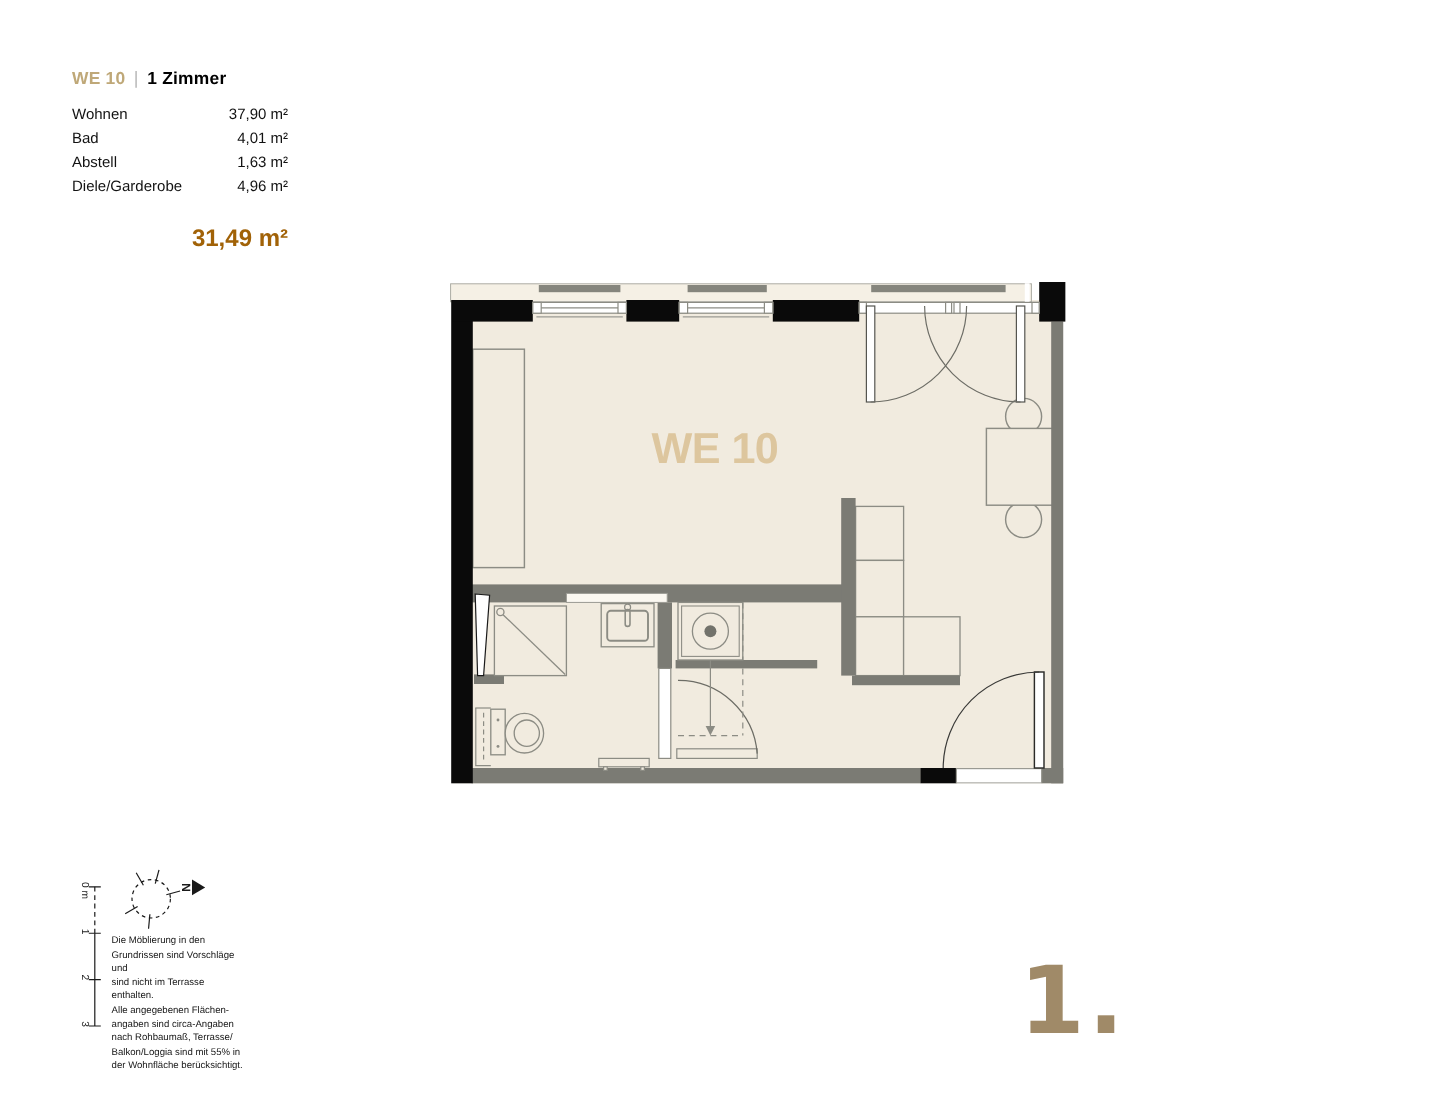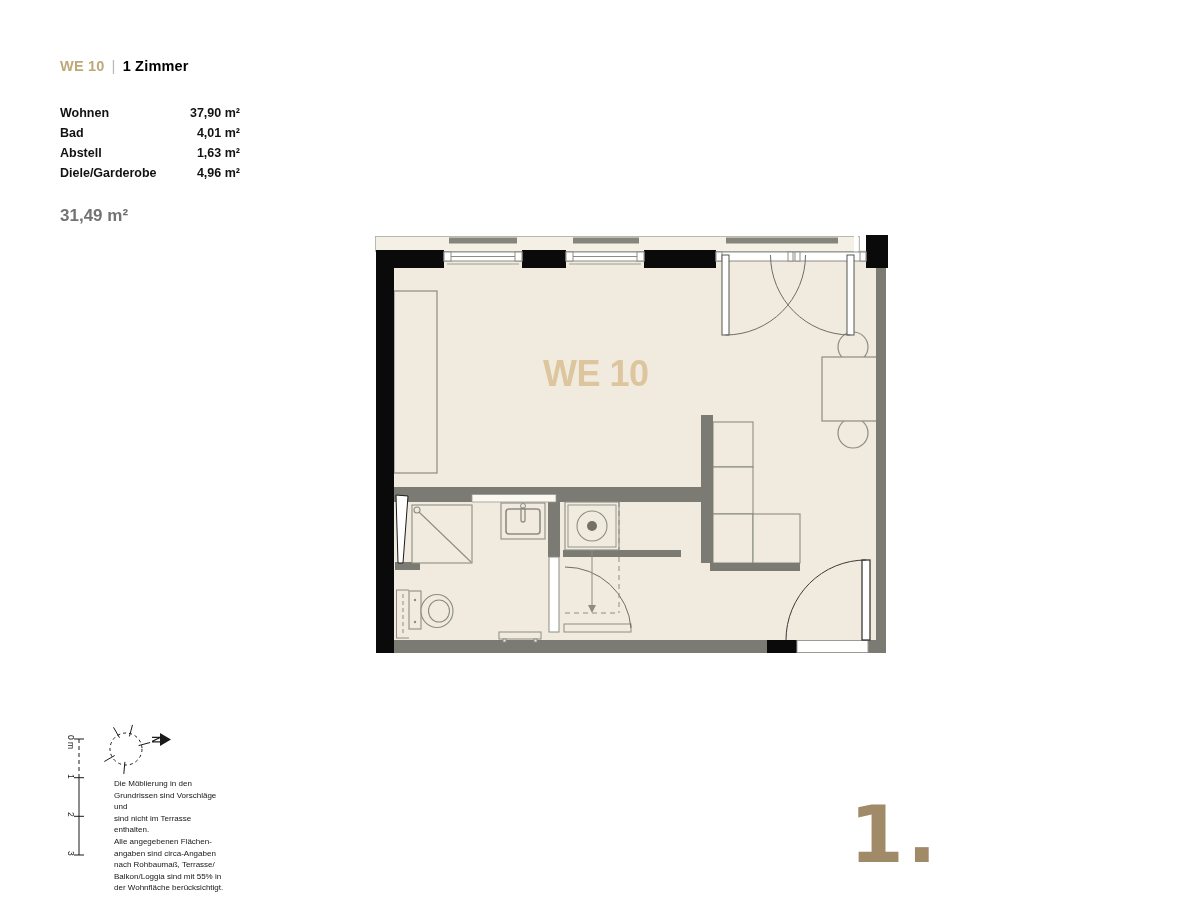--- a/index.html
+++ b/index.html
@@ -5,34 +5,34 @@
   html,body{margin:0;padding:0;background:#ffffff;}
   .page{position:relative;width:962px;height:920px;background:#ffffff;overflow:hidden;
         font-family:"Liberation Sans",sans-serif;color:#111;}
 
   
   .legend{position:absolute;left:60px;top:57px;width:180px;}
   .legend-title{display:flex;align-items:baseline;font-size:14.5px;font-weight:bold;letter-spacing:.2px;}
   .unit-id{color:#bfa878;}
   .sep{color:#b7b7b7;font-weight:400;padding:0 7px;font-size:15px;}
   .unit-type{color:#000000;}
-  .rooms{margin-top:29px;font-weight:bold;}
+  .rooms{margin-top:11px;}
   .room-row{display:flex;justify-content:space-between;font-size:12.5px;line-height:20px;color:#121212;}
-  .total{margin-top:23px;font-size:17px;font-weight:bold;color:#737373;}
+  .total{margin-top:23px;text-align:right;font-size:20px;font-weight:bold;color:#a16207;}
 
   
   .plan{position:absolute;left:375px;top:233px;width:513px;height:420px;}
   .plan svg{position:absolute;left:0;top:0;}
   .plan-label{position:absolute;left:168px;top:120px;font-size:36px;font-weight:bold;
               letter-spacing:-0.5px;color:#ddc69e;}
 
   
   .scalebar{position:absolute;left:50px;top:722px;width:60px;height:150px;}
   .north{position:absolute;left:100px;top:722px;width:85px;height:62px;}
-  .disclaimer{position:absolute;left:93px;top:778px;width:112px;font-size:8px;line-height:11.6px;color:#161616;margin-left:21px;}
+  .disclaimer{position:absolute;left:93px;top:778px;width:112px;font-size:8px;line-height:11.6px;color:#161616;}
 
   
   .floor-label{position:absolute;left:844px;top:790px;width:262px;text-align:right;
                font-size:78px;font-weight:bold;letter-spacing:3px;color:#a08a68;
                font-family:"DejaVu Sans","Liberation Sans",sans-serif;}
 
   svg text{font-family:"Liberation Sans",sans-serif;}
 </style>
 </head>
 <body>

